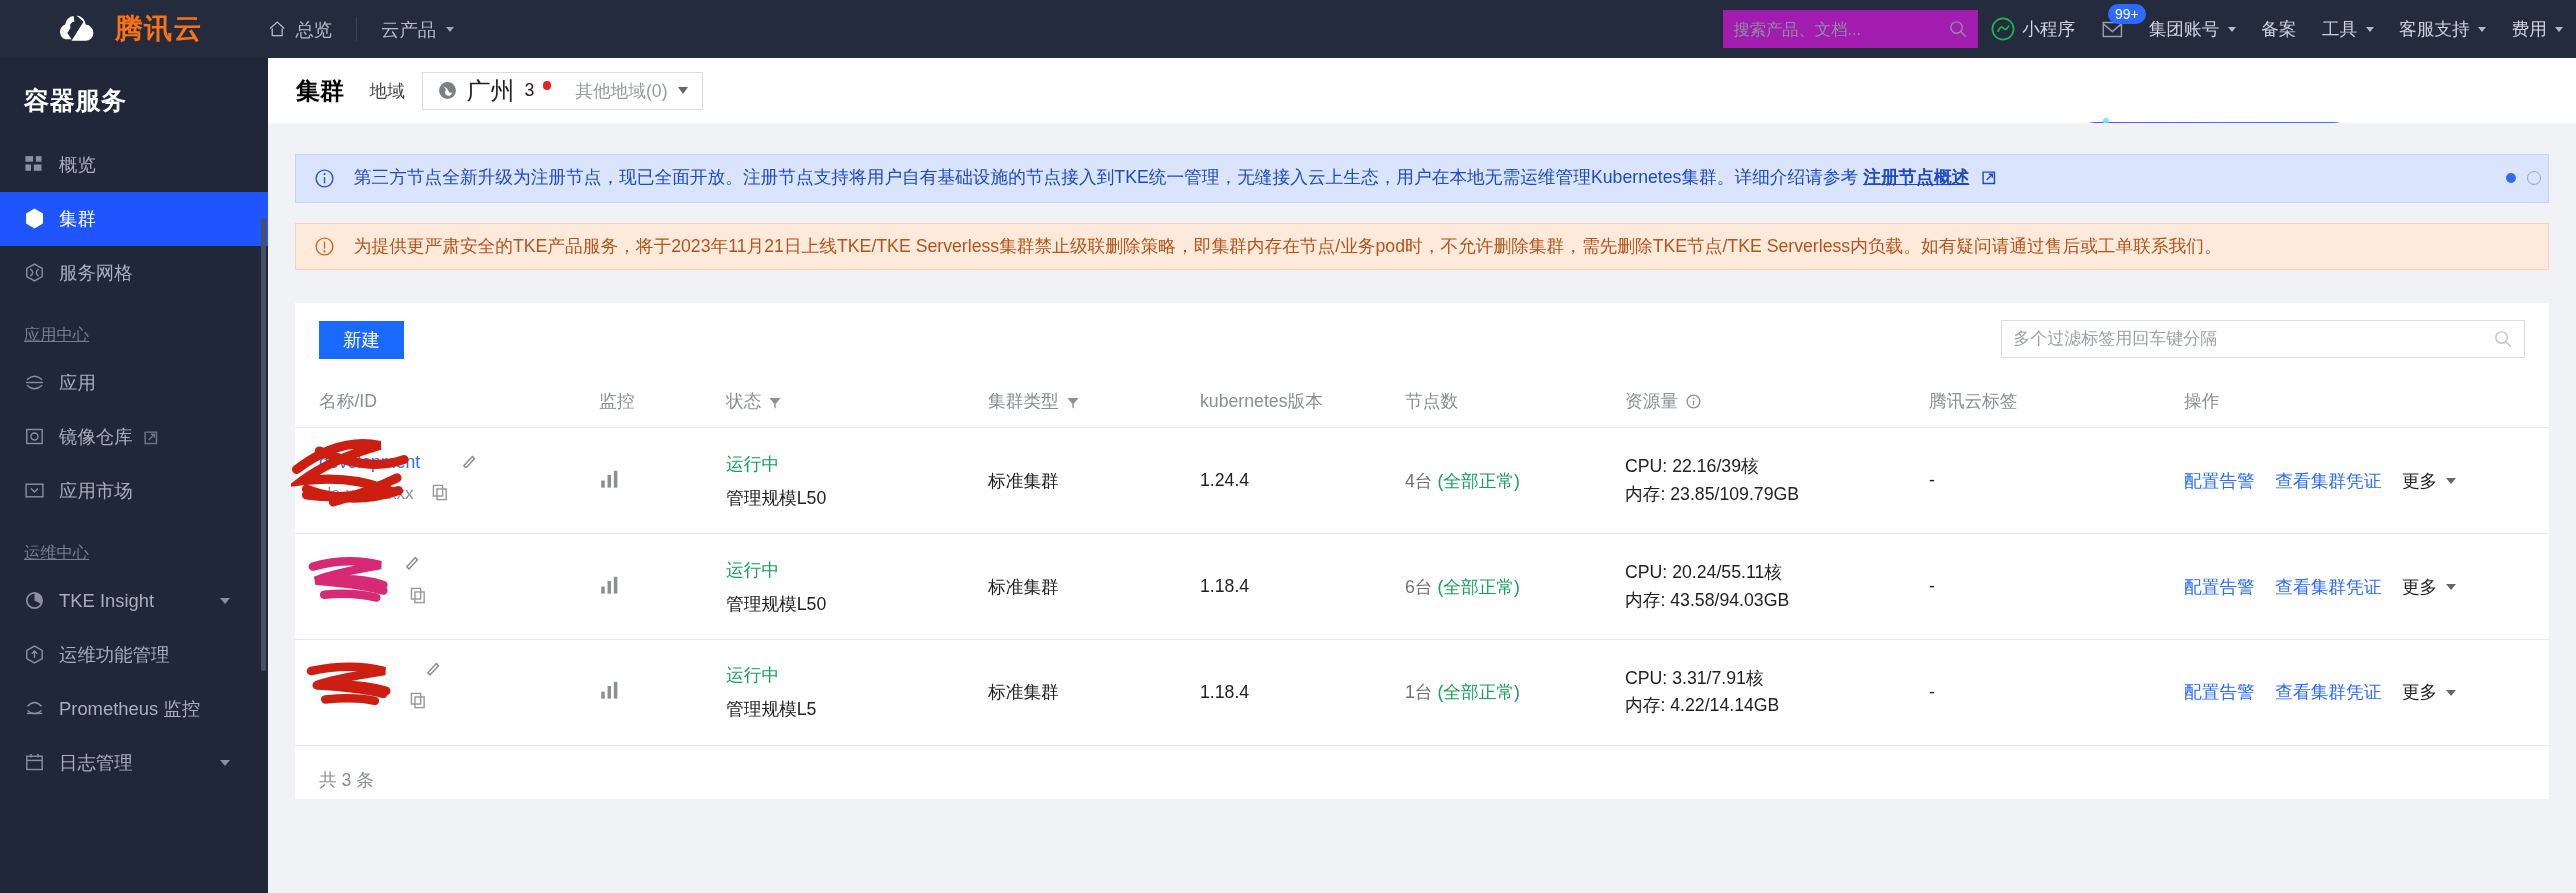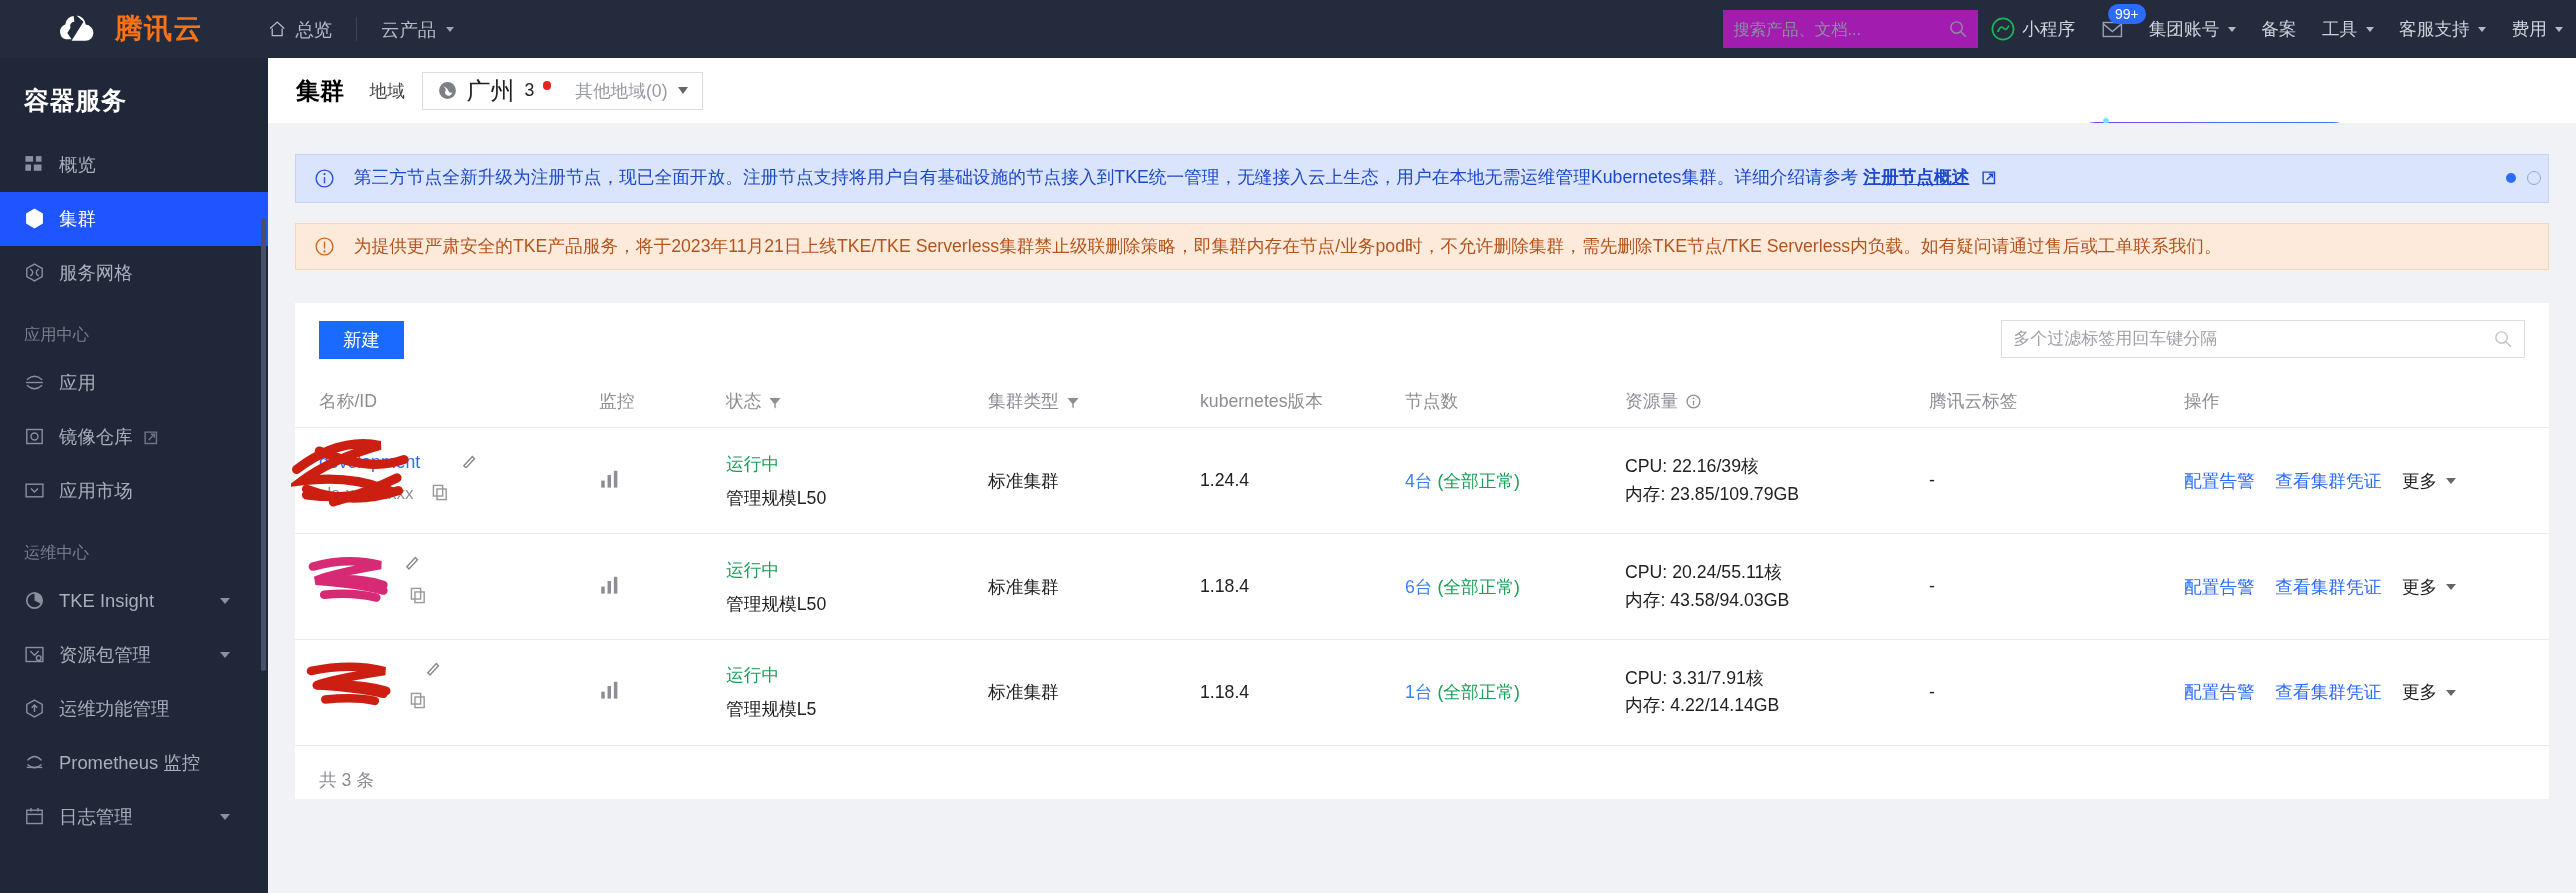--- a/index.html
+++ b/index.html
@@ -91,20 +91,21 @@
   .side-label { white-space: nowrap; }
   .ext-ico { width: 15.6px; height: 15.6px; margin-left: 10px; opacity: .75; }
   .side-chev {
     position: absolute; right: 38px;
     width: 0; height: 0; border-left: 5.7px solid transparent;
     border-right: 5.7px solid transparent; border-top: 6.4px solid #8a909e;
   }
   .side-group {
     color: #787e8c; font-size: 16.3px;
     padding: 24px 0 10px 24px;
+    text-decoration: underline;
   }
   #side-scroll {
     position: absolute; right: 2.1px; top: 160px;
     width: 5px; height: 453px; background: #485065; border-radius: 2.8px;
   }
 
   
   #page-head {
     position: absolute; left: 268px; top: 58px;
     width: 2308px; height: 65px; background: #fff;
@@ -234,21 +235,21 @@
     cursor: pointer;
   }
   .cid { color: #8b8e95; font-size: 17px; position: absolute; top: 37px; left: 0; }
   .pencil-ico { width: 15.6px; height: 15.6px; position: absolute; }
   .copy-ico { width: 15.6px; height: 17px; position: absolute; }
   .redact { position: absolute; pointer-events: none; }
 
   .bars-ico { width: 22.7px; height: 21px; cursor: pointer; }
   .st-run { color: #18a058; display: block; }
   .st-scale { color: #222; display: block; margin-top: 10px; }
-  .node-link { color: #3b82f6; cursor: pointer; }
+  .node-link { color: #737373; cursor: pointer; }
   .node-ok { color: #18a058; }
   .res-line { display: block; line-height: 1.55; }
   .act-link { color: #2b6bff; cursor: pointer; margin-right: 15.6px; }
   .act-more { color: #222; cursor: pointer; }
   .act-caret {
     display: inline-block; width: 0; height: 0;
     border-left: 5.7px solid transparent; border-right: 5.7px solid transparent;
     border-top: 6.4px solid #666; margin-left: 8.5px; vertical-align: 2.8px;
   }
 
@@ -453,31 +454,20 @@
     <span class="side-ico">
       <svg viewBox="0 0 30 30" width="21" height="21">
         <circle cx="15" cy="15" r="11" fill="none" stroke="#8a909e" stroke-width="2.4"></circle>
         <path d="M15 15 L15 4 A11 11 0 0 1 24.5 20 Z" fill="#8a909e"></path>
       </svg>
     </span>
     <span class="side-label">TKE Insight</span>
     <span class="side-chev"></span>
   </div>
 
-  <div class="side-item">
-    <span class="side-ico">
-      <svg viewBox="0 0 30 30" width="21" height="21" fill="none" stroke="#8a909e" stroke-width="2">
-        <rect x="3" y="5" width="24" height="20"></rect>
-          <path d="M9 10 L15 16 L21 10"></path>
-        <circle cx="21" cy="20" r="3.4"></circle>
-      </svg>
-    </span>
-    <span class="side-label">资源包管理</span>
-    <span class="side-chev"></span>
-  </div>
 
   <div class="side-item">
     <span class="side-ico">
       <svg viewBox="0 0 30 30" width="21" height="21" fill="none" stroke="#8a909e" stroke-width="2">
         <path d="M15 3 L26 9 V21 L15 27 L4 21 V9 Z"></path>
         <path d="M15 20 V11"></path>
           <path d="M11 14 L15 10 L19 14"></path>
       </svg>
     </span>
     <span class="side-label">运维功能管理</span>

